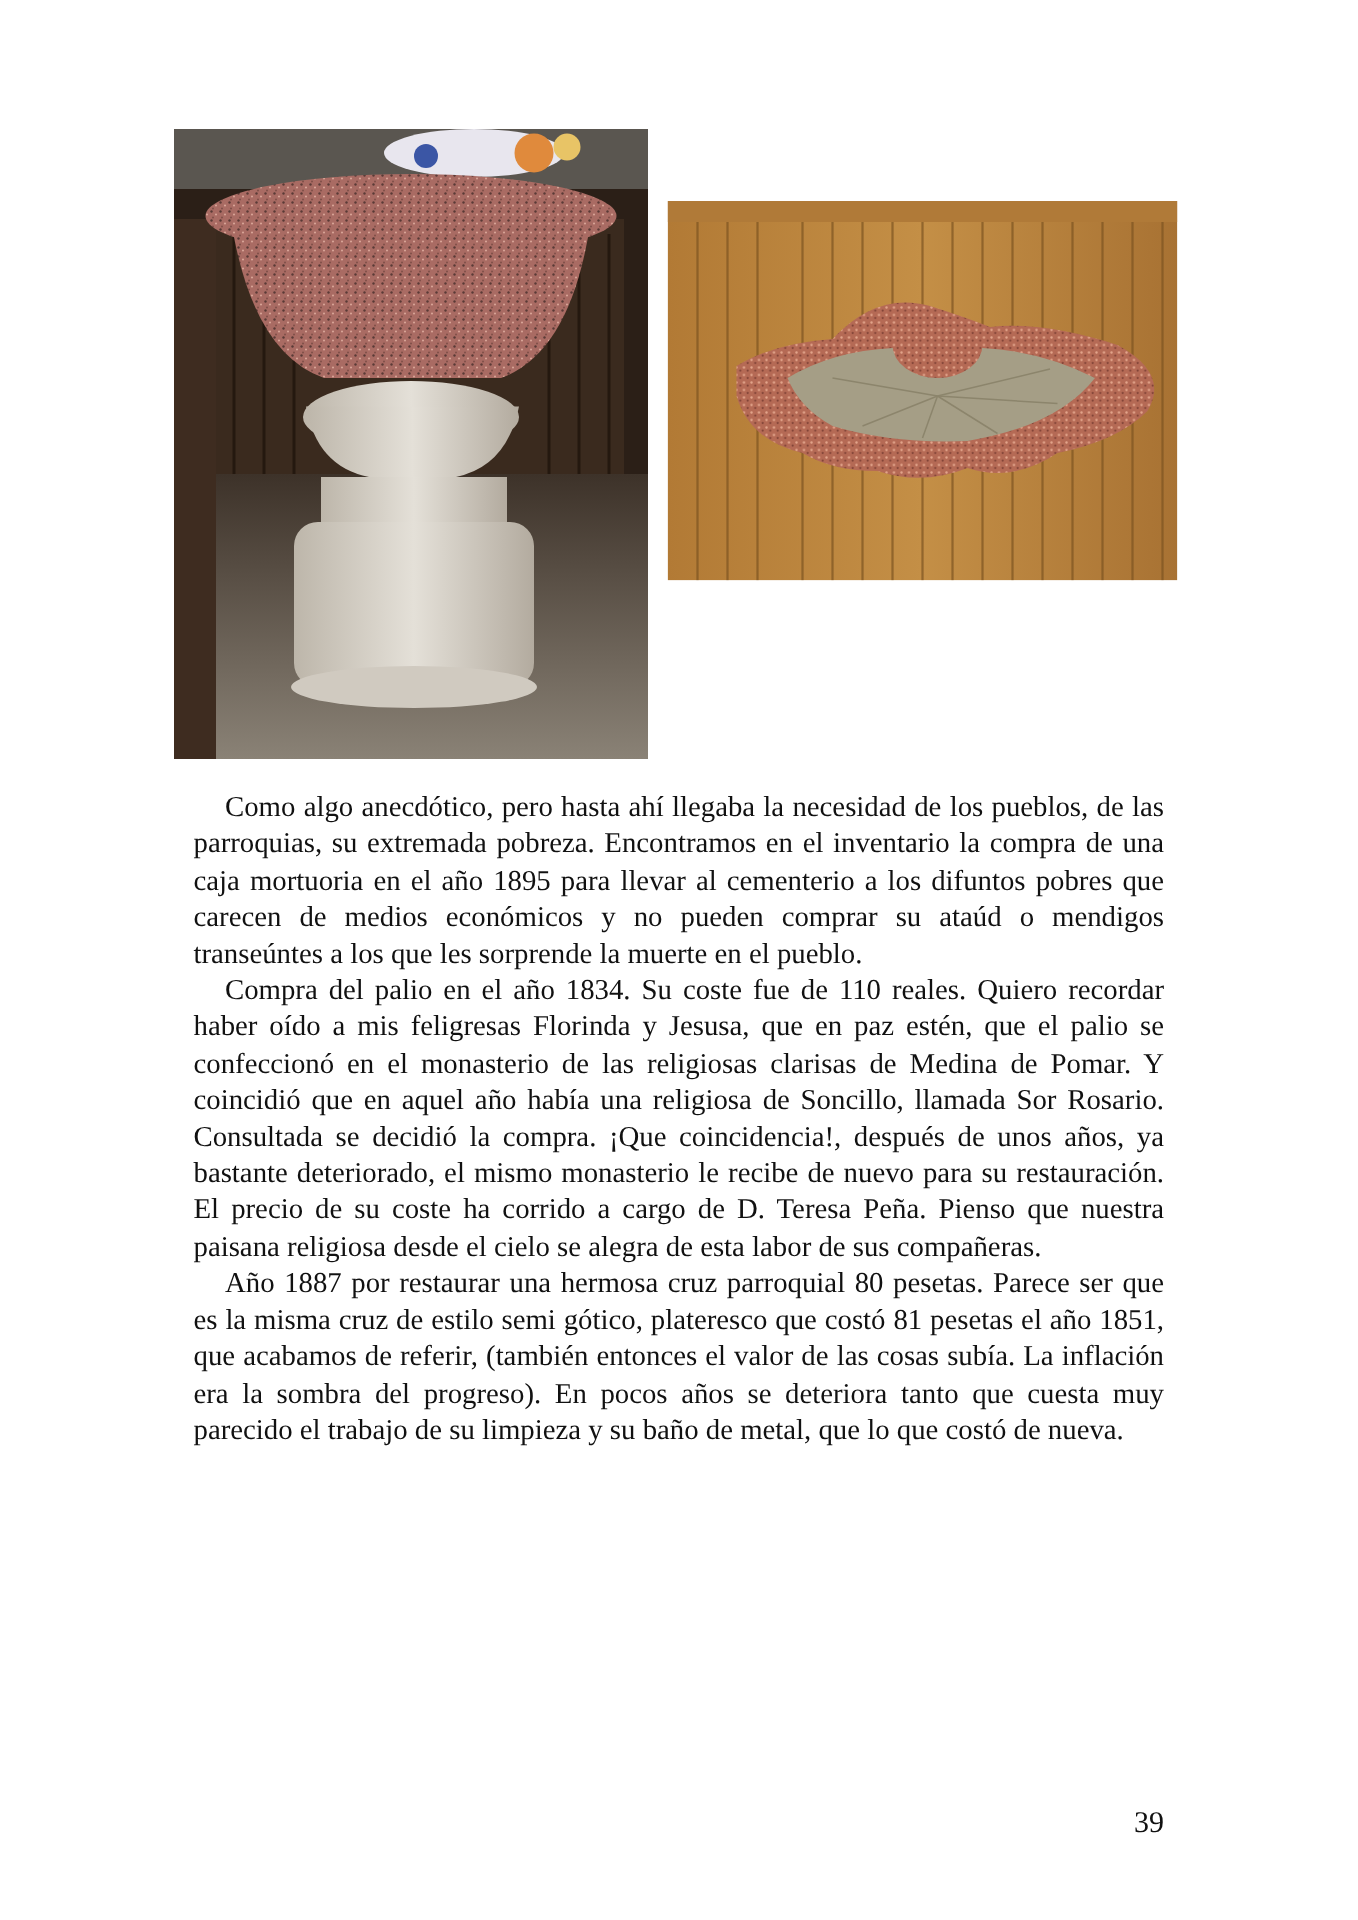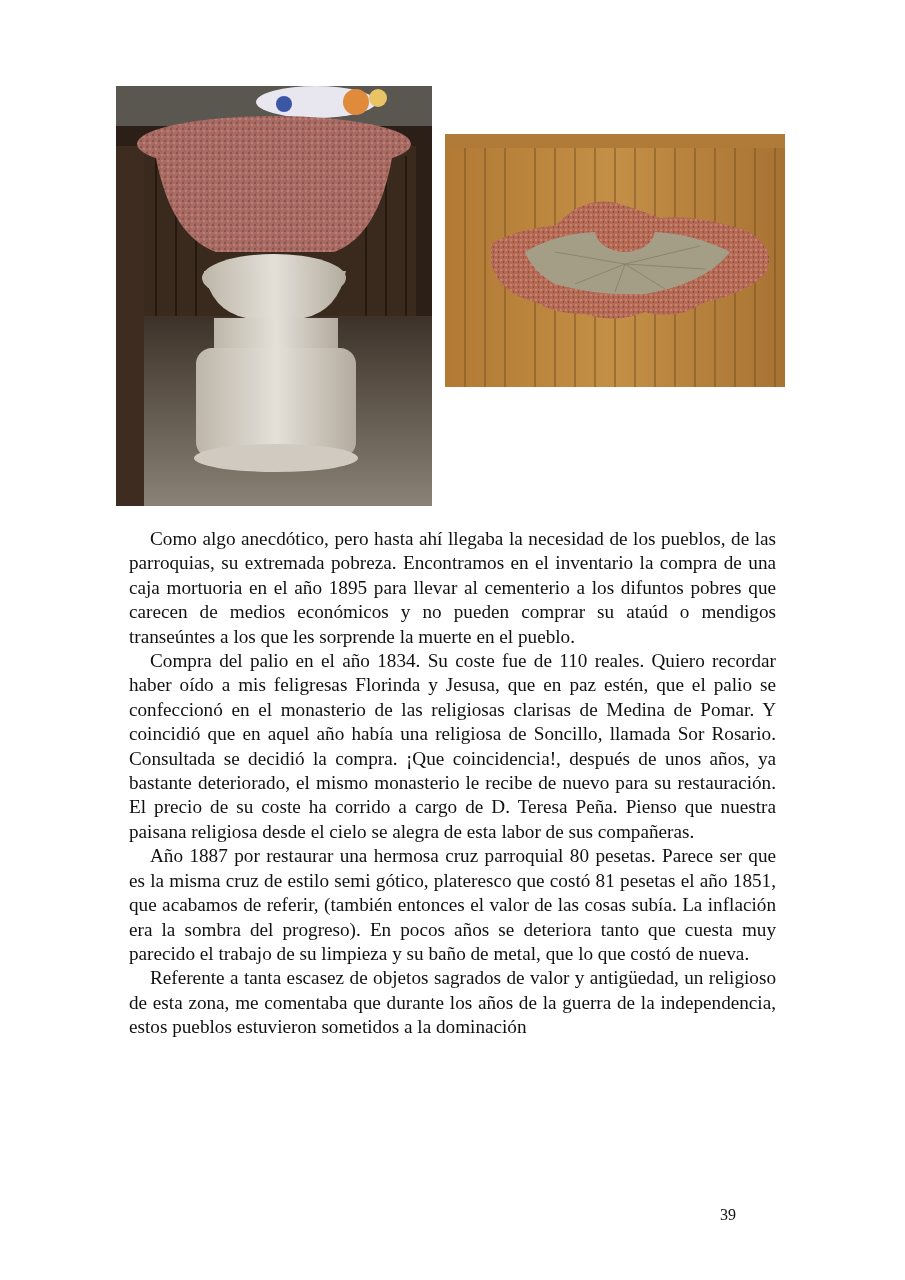--- a/index.html
+++ b/index.html
@@ -44,23 +44,23 @@
     font-size: 19.2px;
     line-height: 24.4px;
     text-align: justify;
   }
   .text-body p {
     margin: 0;
     text-indent: 21px;
   }
   .page-number {
     position: absolute;
-    left: 720px;
+    left: 756px;
     top: 1204px;
-    font-size: 16px;
+    font-size: 20px;
     line-height: 22px;
   }
 </style>
 </head>
 <body>
 
 <div id="photo-font" class="photo">
   <svg viewBox="0 0 316 420" preserveAspectRatio="none">
     <defs>
       <pattern id="granite" width="6" height="6" patternUnits="userSpaceOnUse">
@@ -154,16 +154,15 @@
         <line x1="180" y1="130" x2="255" y2="112"></line>
     </g>
     <ellipse cx="180" cy="96" rx="30" ry="22" fill="url(#redGranite)"></ellipse>
   </svg>
 </div>
 
 <div class="text-body">
   <p>Como algo anecdótico, pero hasta ahí llegaba la necesidad de los pueblos, de las parroquias, su extremada pobreza. Encontramos en el inventario la compra de una caja mortuoria en el año 1895 para llevar al cementerio a los difuntos pobres que carecen de medios económicos y no pueden comprar su ataúd o mendigos transeúntes a los que les sorprende  la muerte en el pueblo.</p>
   <p>Compra del palio en el año 1834. Su coste fue de 110 reales. Quiero recordar haber oído a mis feligresas Florinda y Jesusa, que en paz estén, que el palio se confeccionó en el monasterio de las religiosas clarisas de Medina de Pomar. Y coincidió que en aquel año había una religiosa de Soncillo, llamada Sor Rosario. Consultada se decidió la compra. ¡Que coincidencia!, después de unos años, ya bastante deteriorado, el mismo monasterio le recibe de nuevo para su restauración. El precio de su coste ha corrido a cargo de D. Teresa Peña. Pienso que nuestra paisana religiosa desde el cielo se alegra de esta labor de sus compañeras.</p>
   <p>Año 1887 por restaurar  una hermosa cruz parroquial 80 pesetas. Parece ser que es la misma cruz de estilo semi gótico, plateresco que costó 81 pesetas el año 1851, que acabamos de referir, (también entonces el valor de las cosas subía. La inflación era la sombra del progreso). En pocos años se deteriora tanto que cuesta muy parecido el trabajo de su limpieza y su baño de metal, que lo que costó de nueva.</p>
-  <p>Referente a tanta escasez de objetos sagrados de valor y antigüedad, un religioso de esta zona, me comentaba que durante los años de la guerra de la independencia, estos pueblos estuvieron sometidos a la dominación</p>
 </div>
 
 <div class="page-number">39</div>
 
 </body></html>

